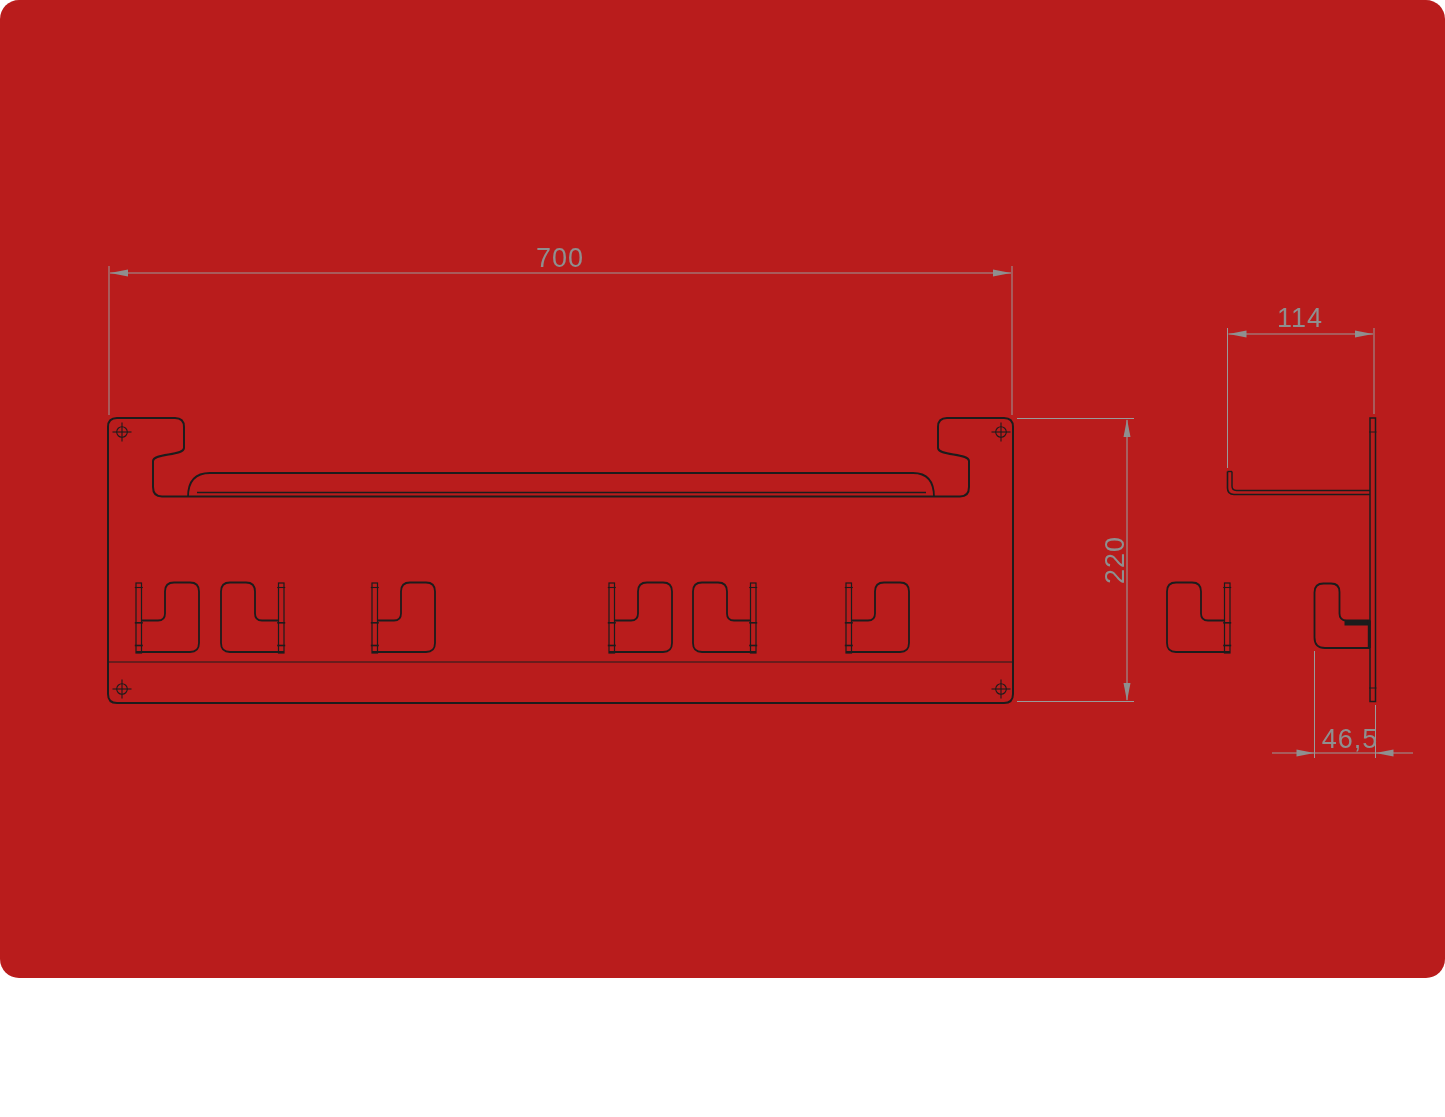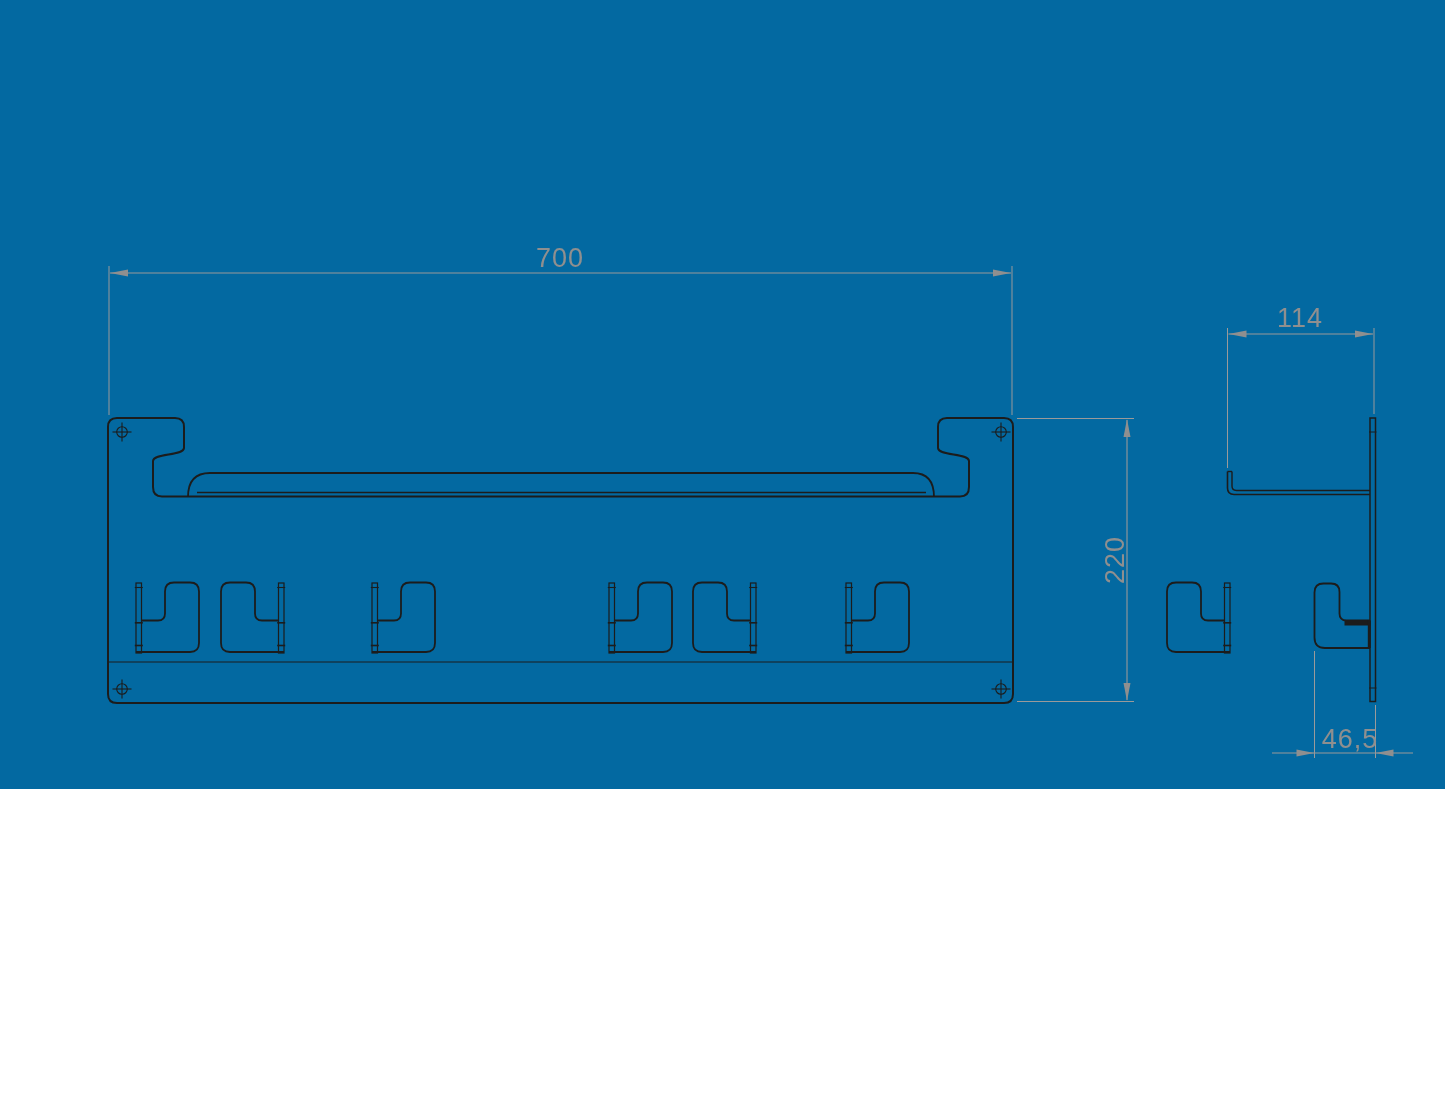--- a/index.html
+++ b/index.html
@@ -1,22 +1,23 @@
 <!DOCTYPE html>
 <html><head>
 <meta charset="utf-8">
 <style>
   html, body { margin: 0; padding: 0; background: #ffffff; }
   .canvas {
     position: relative;
     width: 1445px;
-    height: 789px;
-    background: #0369a1;
+    height: 978px;
+    background: #b91c1c;
     font-family: "Liberation Sans", sans-serif;
     overflow: hidden;
+    border-radius: 19px;
   }
   svg { display: block; }
   .part   { stroke: #1c1c1c; fill: none; }
   .dim    { stroke: #9a9a9a; fill: none; }
   .dimtxt {
     fill: #8f8f8f;
     font-family: "Liberation Sans", sans-serif;
     font-size: 27px;
     letter-spacing: 1px;
     font-weight: 400;

